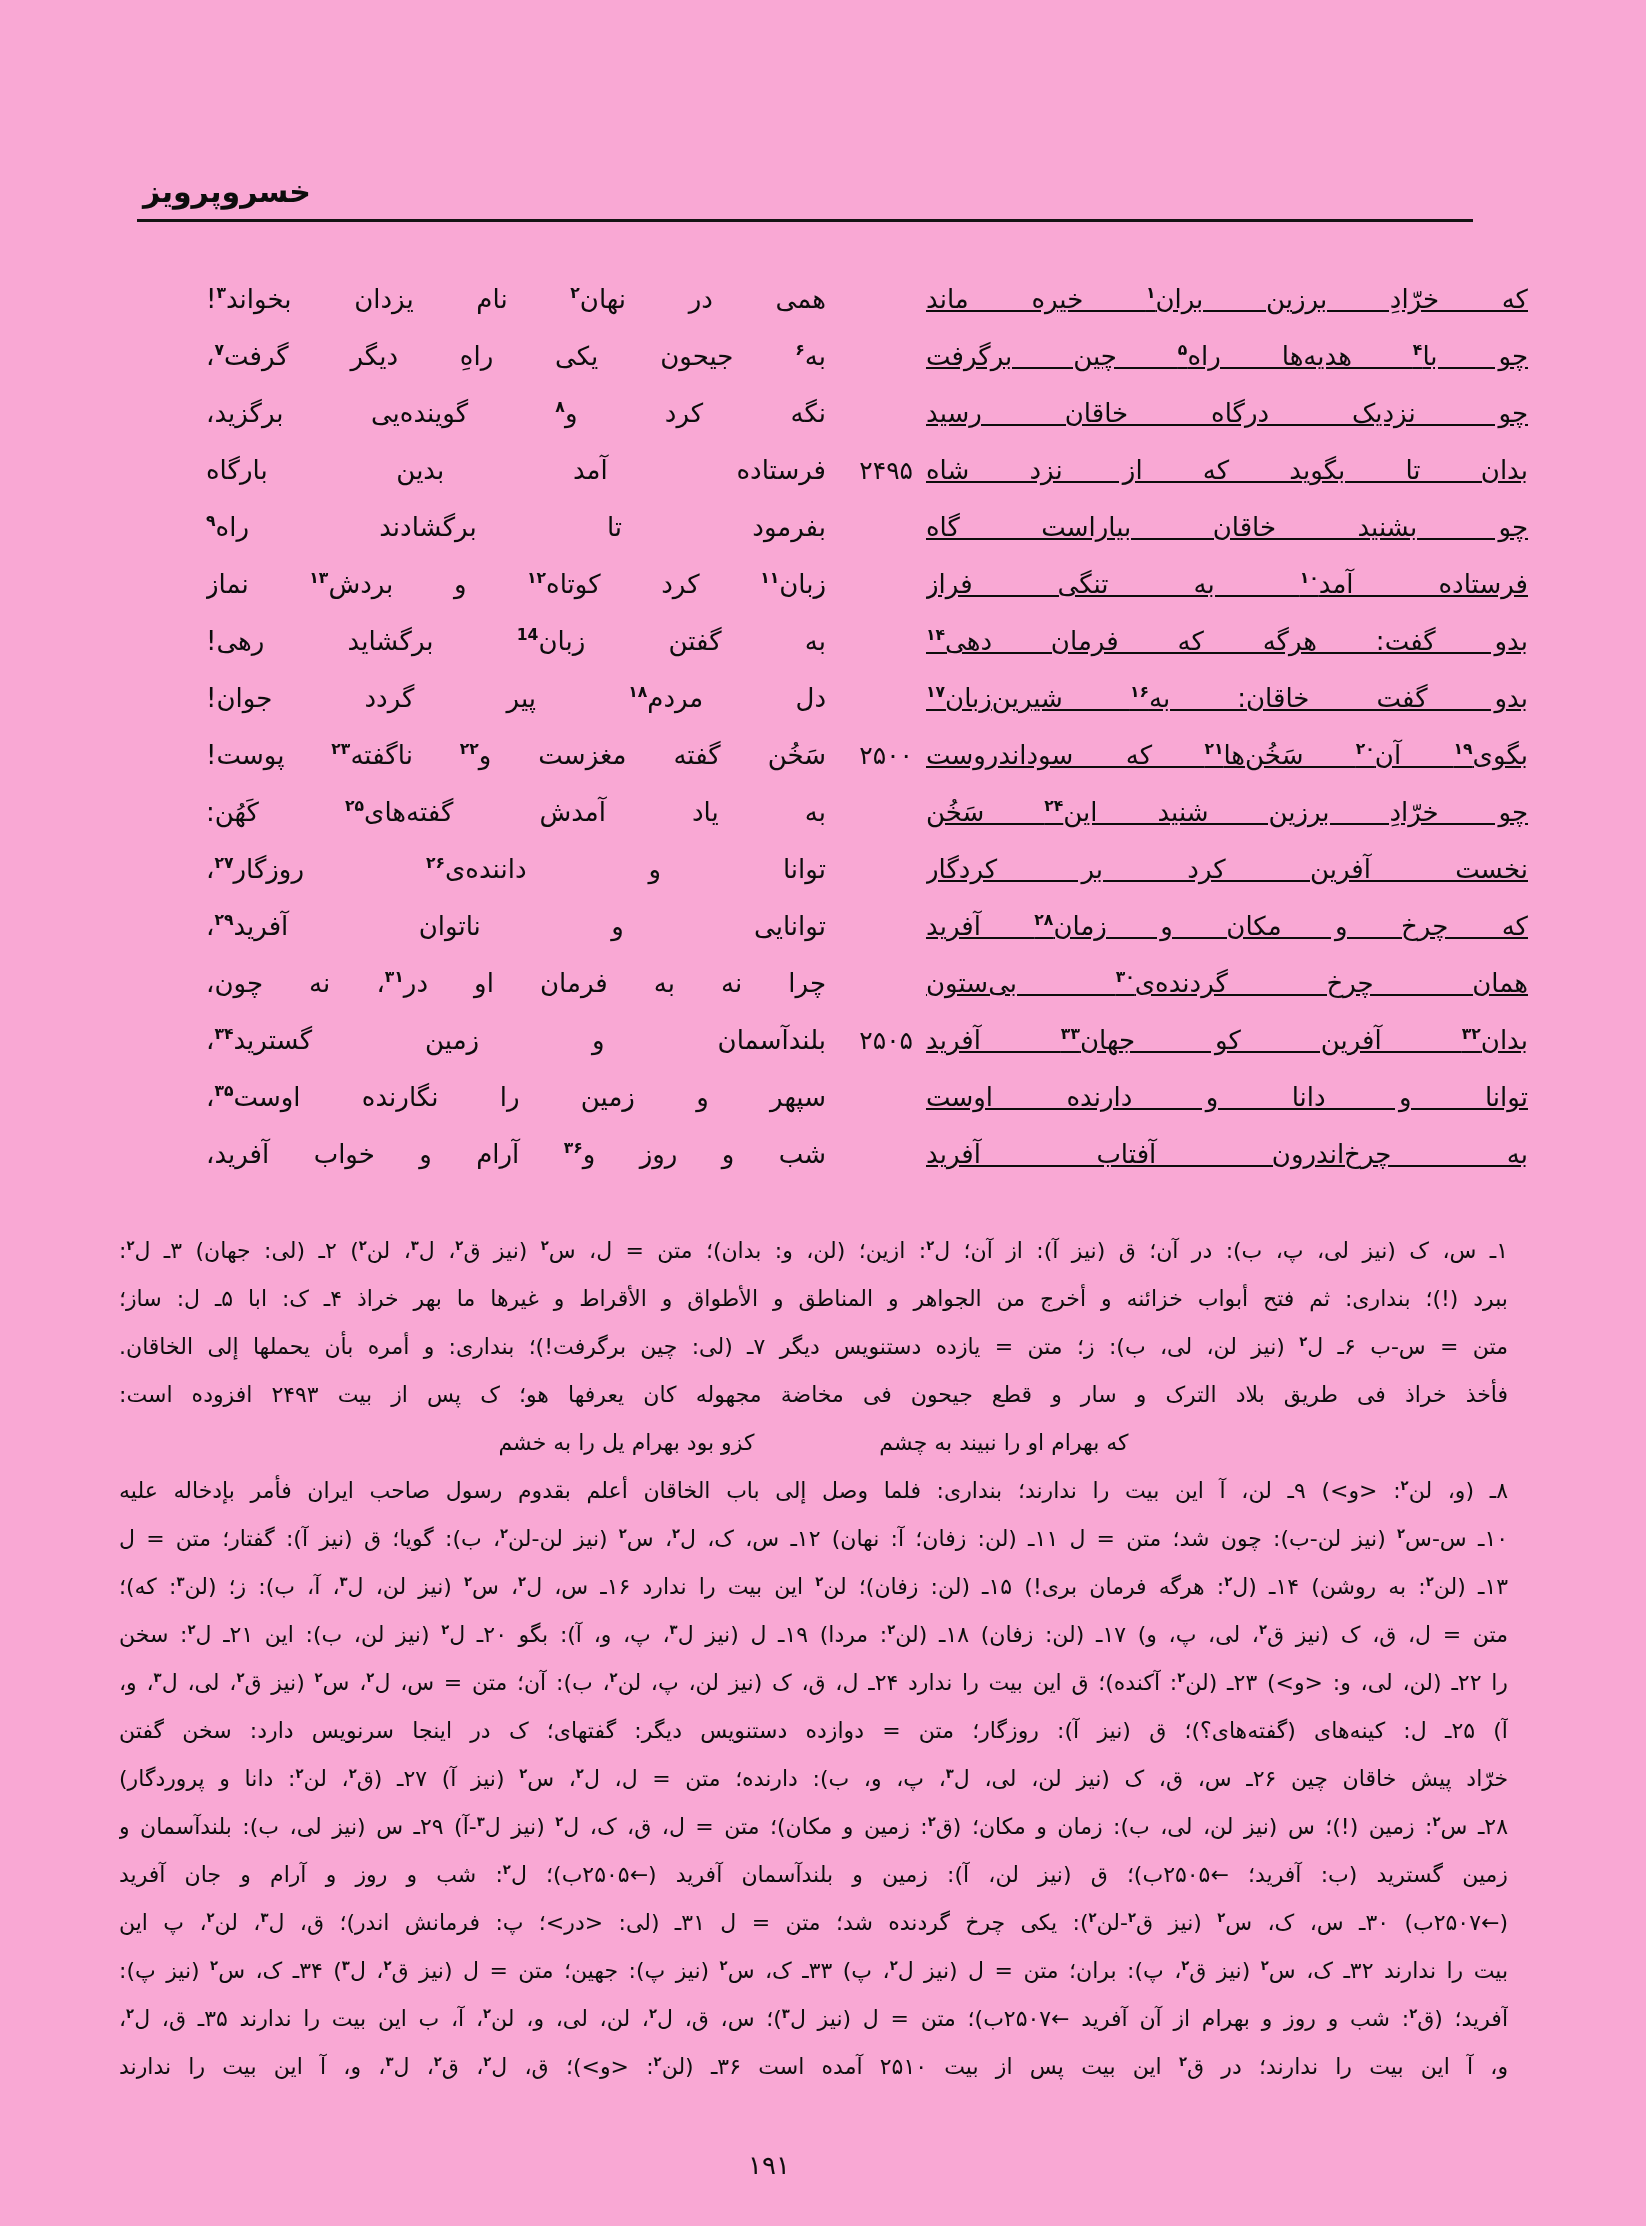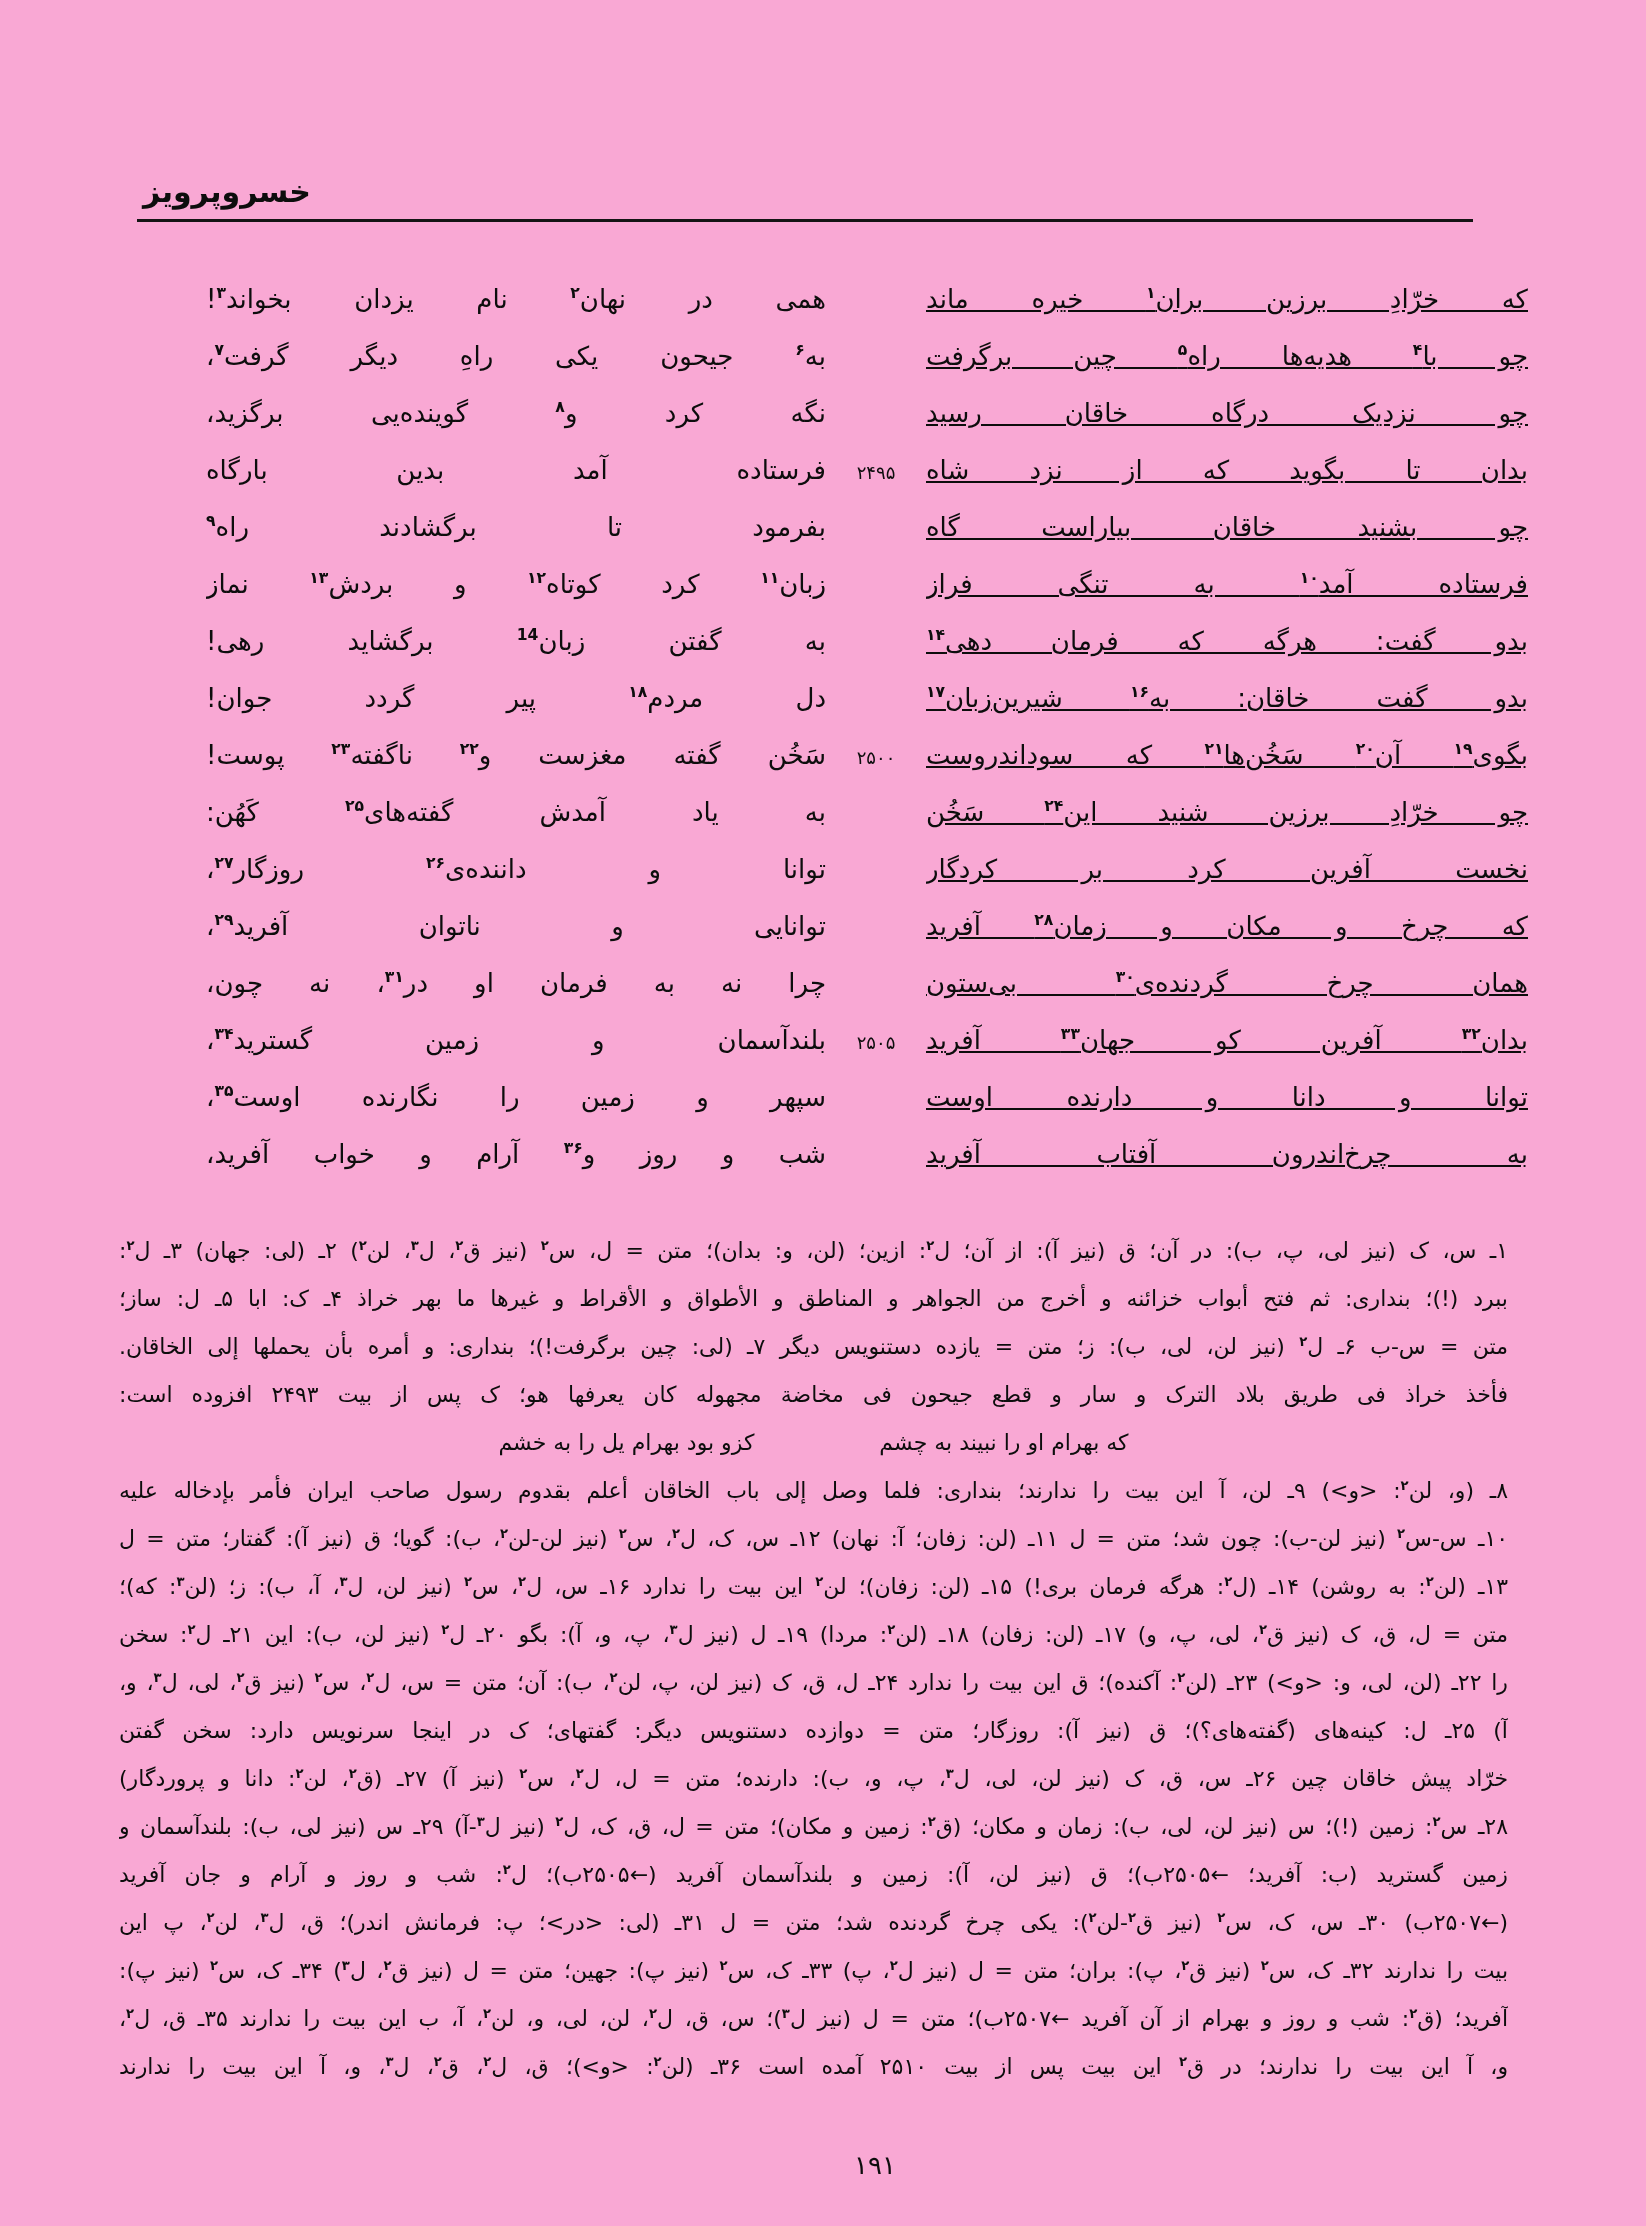--- a/index.html
+++ b/index.html
@@ -24,39 +24,39 @@
     height:57px;
   }
   .hemi {
     font-size:26px; line-height:57px;
     text-align:justify; text-align-last:justify;
     overflow:hidden;
   }
   .hemi-a { width:602px;text-decoration:underline; }
   .hemi-b { width:620px; }
   .vnum {
-    width:74px; font-size:18px; line-height:57px; text-align:center;
+    width:74px; font-size:25px; line-height:57px; text-align:right;
     flex-shrink:0;
   }
   sup { font-size:60%; vertical-align:super; line-height:0; font-weight:bold; }
   .apparatus {
     position:absolute; top:1227px; right:138px; width:1389px;
   }
   .app-line {
     font-size:22px; line-height:48px; height:48px;
     text-align:justify; text-align-last:justify;
     overflow:hidden; white-space:nowrap;
   }
   .app-verse {
     height:48px; line-height:48px; font-size:22px;
     display:flex; justify-content:center; gap:125px;
   }
   .page-num {
     position:absolute; top:2150px; left:749px; width:148px;
-    text-align:right; font-size:26px;
+    text-align:left; font-size:26px;
   }
 </style>
 </head>
 <body>
 
 <div class="page">
 
   <div class="running-head">خسروپرویز</div>
   <div class="head-rule"></div>
 

